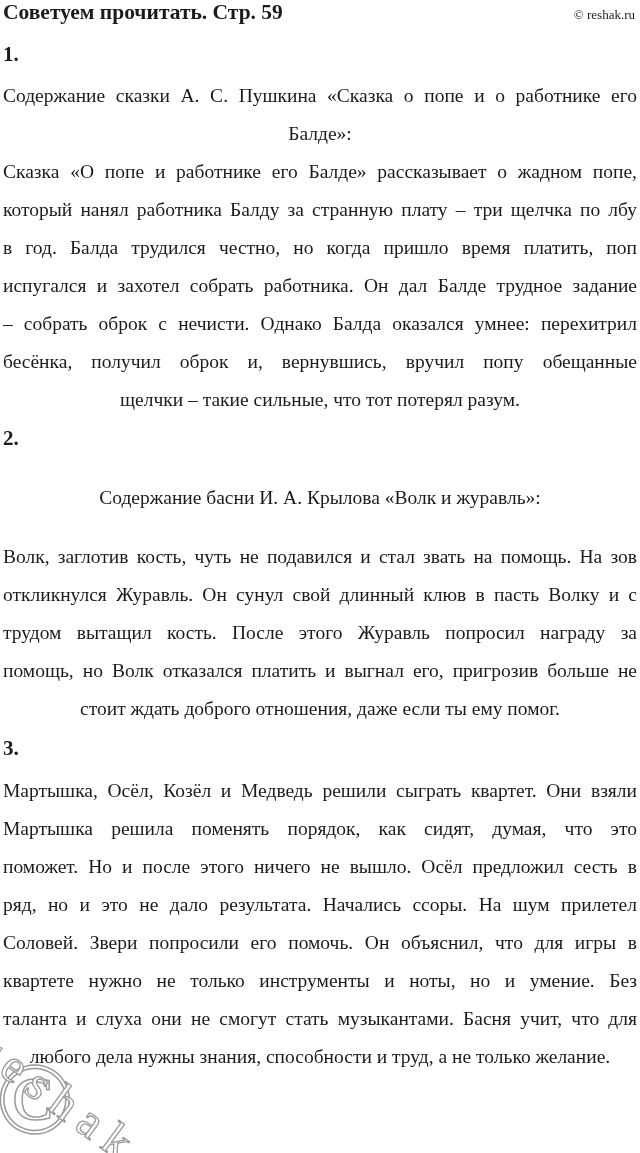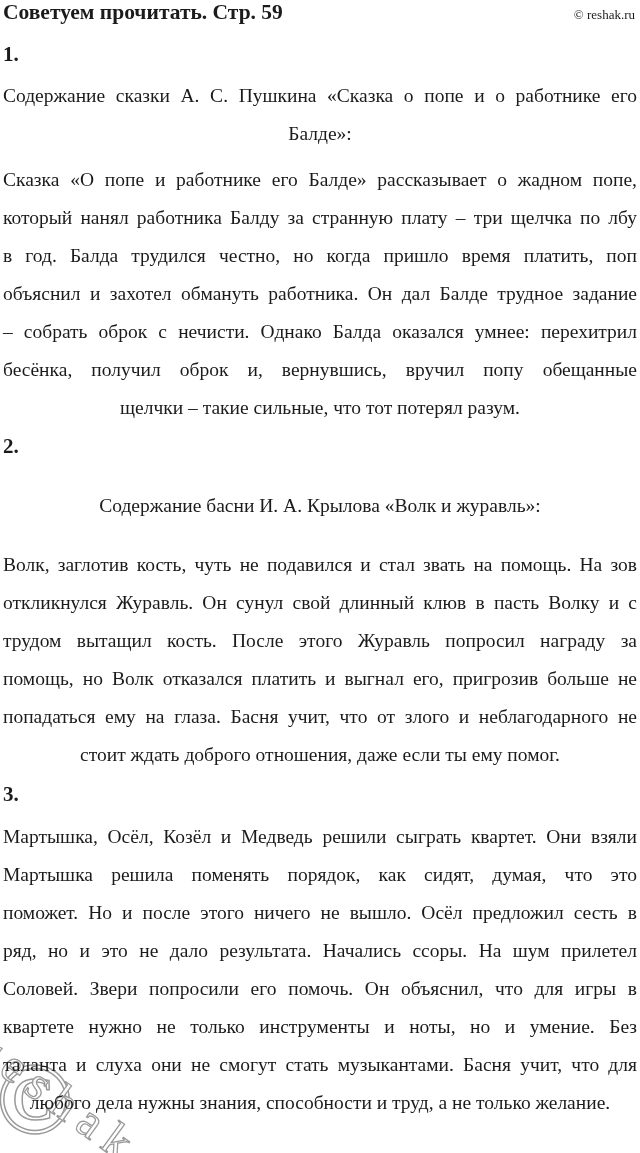--- a/index.html
+++ b/index.html
@@ -45,21 +45,21 @@
     line-height: 38px;
   }
   .para {
     font-size: 19.5px;
     line-height: 38px;
   }
   .tline { text-align: center; }
   .jfull { text-align: justify; text-align-last: justify; }
   
   .p-intro-1 { margin-top: 4px; }
-  .p-body-1  { margin-top: 8px; }
+  .p-body-1  { margin-top: 0; }
   .h-num-2   { margin-top: 0; }
   .p-intro-2 { margin-top: 22px; }
   .p-body-2  { margin-top: 21px; }
   .h-num-3   { margin-top: 1px; }
   .p-intro-3 { margin-top: 5px; }
   .p-body-3  { margin-top: 5px; }
   
   .watermark {
     position: absolute;
     z-index: 1;
@@ -100,36 +100,35 @@
 
   <div class="sec-number h-num-1">1.</div>
   <div class="para p-intro-1">
       <div class="tline jfull">Содержание сказки А. С. Пушкина «Сказка о попе и о работнике его</div>
       <div class="tline">Балде»:</div>
     </div>
   <div class="para p-body-1">
       <div class="tline jfull">Сказка «О попе и работнике его Балде» рассказывает о жадном попе,</div>
       <div class="tline jfull">который нанял работника Балду за странную плату – три щелчка по лбу</div>
       <div class="tline jfull">в год. Балда трудился честно, но когда пришло время платить, поп</div>
-      <div class="tline jfull">объяснил и захотел обмануть работника. Он дал Балде трудное задание</div>
+      <div class="tline jfull">испугался и захотел собрать работника. Он дал Балде трудное задание</div>
       <div class="tline jfull">– собрать оброк с нечисти. Однако Балда оказался умнее: перехитрил</div>
       <div class="tline jfull">бесёнка, получил оброк и, вернувшись, вручил попу обещанные</div>
       <div class="tline">щелчки – такие сильные, что тот потерял разум.</div>
     </div>
 
   <div class="sec-number h-num-2">2.</div>
   <div class="para p-intro-2">
       <div class="tline">Содержание басни И. А. Крылова «Волк и журавль»:</div>
     </div>
   <div class="para p-body-2">
       <div class="tline jfull">Волк, заглотив кость, чуть не подавился и стал звать на помощь. На зов</div>
       <div class="tline jfull">откликнулся Журавль. Он сунул свой длинный клюв в пасть Волку и с</div>
       <div class="tline jfull">трудом вытащил кость. После этого Журавль попросил награду за</div>
       <div class="tline jfull">помощь, но Волк отказался платить и выгнал его, пригрозив больше не</div>
-      <div class="tline jfull">попадаться ему на глаза. Басня учит, что от злого и неблагодарного не</div>
       <div class="tline">стоит ждать доброго отношения, даже если ты ему помог.</div>
     </div>
 
   <div class="sec-number h-num-3">3.</div>
   <div class="para p-body-3">
       <div class="tline jfull">Мартышка, Осёл, Козёл и Медведь решили сыграть квартет. Они взяли</div>
       <div class="tline jfull">Мартышка решила поменять порядок, как сидят, думая, что это</div>
       <div class="tline jfull">поможет. Но и после этого ничего не вышло. Осёл предложил сесть в</div>
       <div class="tline jfull">ряд, но и это не дало результата. Начались ссоры. На шум прилетел</div>
       <div class="tline jfull">Соловей. Звери попросили его помочь. Он объяснил, что для игры в</div>

